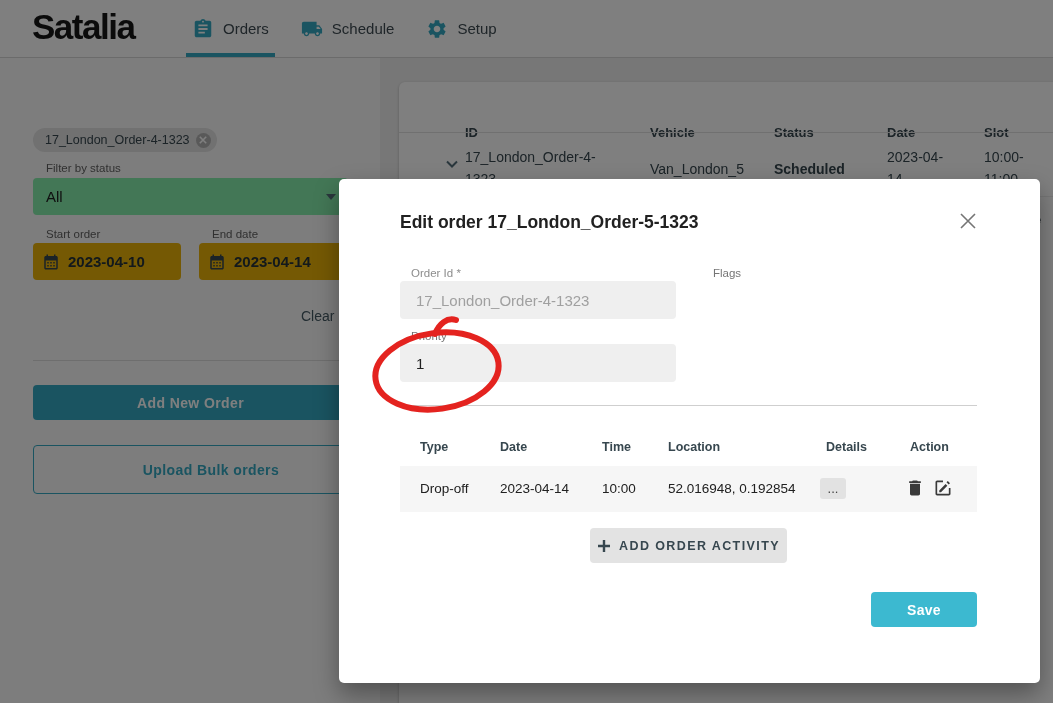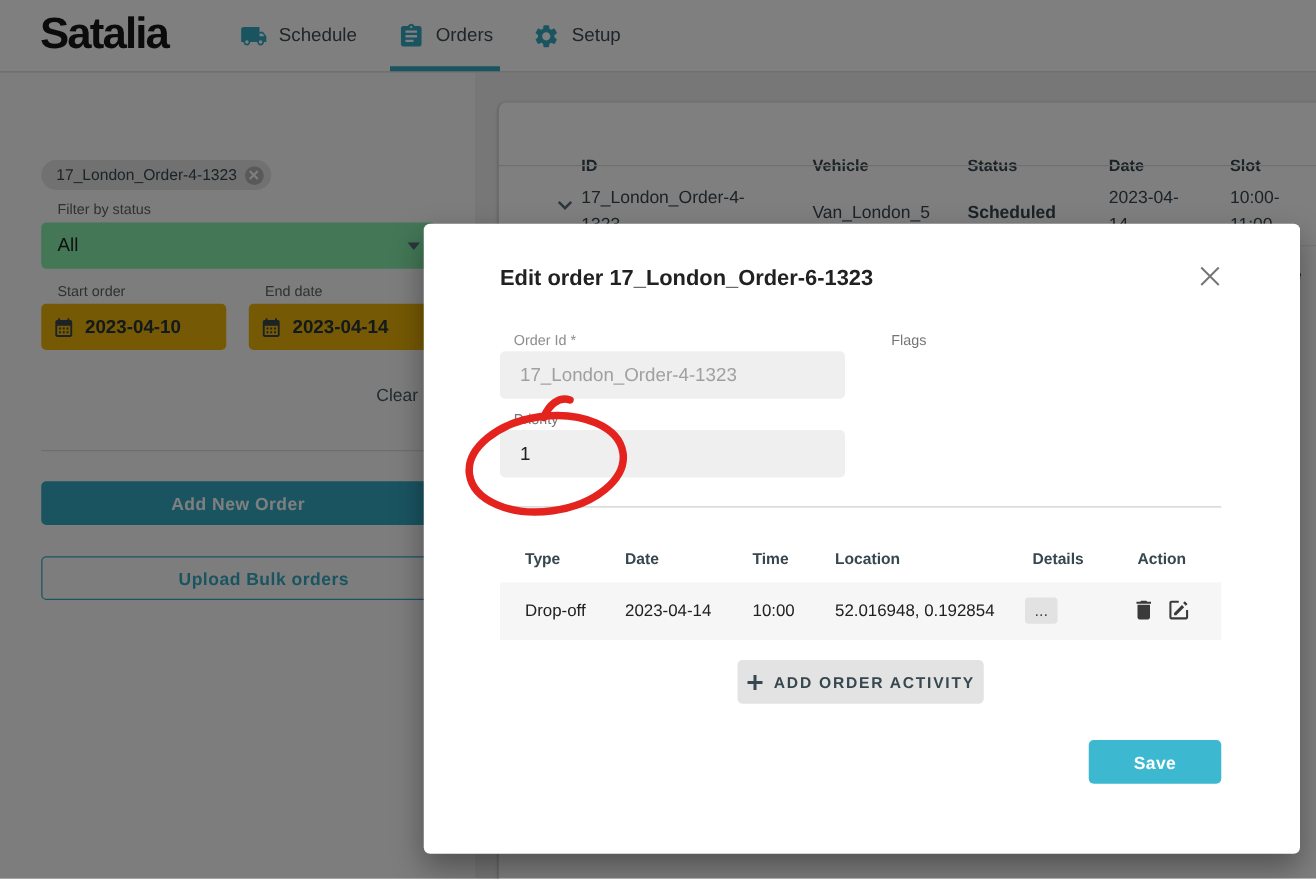--- a/index.html
+++ b/index.html
@@ -35,21 +35,21 @@
          border-right:5px solid transparent;border-top:6px solid #546e7a;}
   .datebox{position:absolute;top:186px;width:148px;height:37px;background:#eab308;border-radius:4px;
            display:flex;align-items:center;gap:8px;padding-left:9px;box-sizing:border-box;cursor:pointer;}
   .datebox svg{width:18px;height:18px;fill:#37474f;flex:none;}
   .dateval{font-size:15px;font-weight:700;color:#263238;}
   .clear-link{position:absolute;left:301px;top:251px;font-size:14px;color:#455a64;cursor:pointer;}
   .side-divider{position:absolute;left:33px;top:303px;width:315px;border-top:1px solid #dcdcdc;}
   .btn-primary{position:absolute;left:33px;top:328px;width:315px;height:35px;background:var(--brand);border:none;
                border-radius:4px;color:#fff;font-weight:700;font-size:14px;letter-spacing:.4px;cursor:pointer;
                font-family:inherit;}
-  .btn-outline{position:absolute;left:33px;top:388px;width:315px;height:35px;background:transparent;
+  .btn-outline{position:absolute;left:33px;top:388px;width:315px;height:49px;background:transparent;
                border:1px solid var(--brand);border-radius:4px;color:var(--brand);font-weight:700;font-size:14px;
                letter-spacing:.4px;cursor:pointer;font-family:inherit;padding-left:47px;}
 
   
   .main{position:absolute;top:57px;left:380px;width:673px;height:646px;background:#efefef;}
   .card{position:absolute;left:19px;top:25px;right:-20px;height:640px;background:#fff;border-radius:6px 6px 0 0;
         box-shadow:0 1px 3px rgba(0,0,0,.25);}
   .thead-cell{position:absolute;top:15px;font-size:13px;font-weight:700;color:#37474f;margin-top:28px;}
   .thead-line{position:absolute;left:0;right:0;top:50px;border-top:1px solid #e0e0e0;}
   .row-line{position:absolute;left:0;right:0;top:114px;border-top:1px solid #ededed;}
@@ -87,31 +87,31 @@
   .annotation path,.annotation ellipse{fill:none;stroke:var(--annotation);stroke-width:6;stroke-linecap:round;}
 </style>
 </head>
 <body>
 
 <div class="app">
 
   <div class="topbar">
     <div class="logo">Satalia</div>
     <div class="nav">
+      <div class="nav-item active">
+        <svg class="nav-ico" viewBox="0 0 24 24">
+            <path d="M19 3h-4.18C14.4 1.84 13.3 1 12 1c-1.3 0-2.4.84-2.82 2H5c-1.1 0-2 .9-2 2v14c0 1.1.9 2 2 2h14c1.1 0 2-.9 2-2V5c0-1.1-.9-2-2-2zm-7 0c.55 0 1 .45 1 1s-.45 1-1 1-1-.45-1-1 .45-1 1-1zm2 14H7v-2h7v2zm3-4H7v-2h10v2zm0-4H7V7h10v2z"></path>
+          </svg>
+        <span>Orders</span>
+      </div>
       <div class="nav-item">
         <svg class="nav-ico" viewBox="0 0 24 24">
             <path d="M20 8h-3V4H3c-1.1 0-2 .9-2 2v11h2c0 1.66 1.34 3 3 3s3-1.34 3-3h6c0 1.66 1.34 3 3 3s3-1.34 3-3h2v-5l-3-4zM6 18.5c-.83 0-1.5-.67-1.5-1.5s.67-1.5 1.5-1.5 1.5.67 1.5 1.5-.67 1.5-1.5 1.5zm13.5-9 1.96 2.5H17V9.5h2.5zm-1.5 9c-.83 0-1.5-.67-1.5-1.5s.67-1.5 1.5-1.5 1.5.67 1.5 1.5-.67 1.5-1.5 1.5z"></path>
           </svg>
         <span>Schedule</span>
-      </div>
-      <div class="nav-item active">
-        <svg class="nav-ico" viewBox="0 0 24 24">
-            <path d="M19 3h-4.18C14.4 1.84 13.3 1 12 1c-1.3 0-2.4.84-2.82 2H5c-1.1 0-2 .9-2 2v14c0 1.1.9 2 2 2h14c1.1 0 2-.9 2-2V5c0-1.1-.9-2-2-2zm-7 0c.55 0 1 .45 1 1s-.45 1-1 1-1-.45-1-1 .45-1 1-1zm2 14H7v-2h7v2zm3-4H7v-2h10v2zm0-4H7V7h10v2z"></path>
-          </svg>
-        <span>Orders</span>
       </div>
       <div class="nav-item">
         <svg class="nav-ico" viewBox="0 0 24 24">
             <path d="M19.14 12.94c.04-.3.06-.61.06-.94 0-.32-.02-.64-.07-.94l2.03-1.58c.18-.14.23-.41.12-.61l-1.92-3.32c-.12-.22-.37-.29-.59-.22l-2.39.96c-.5-.38-1.03-.7-1.62-.94l-.36-2.54c-.04-.24-.24-.41-.48-.41h-3.84c-.24 0-.43.17-.47.41l-.36 2.54c-.59.24-1.13.57-1.62.94l-2.39-.96c-.22-.08-.47 0-.59.22L2.74 8.87c-.12.21-.08.47.12.61l2.03 1.58c-.05.3-.09.63-.09.94s.02.64.07.94l-2.03 1.58c-.18.14-.23.41-.12.61l1.92 3.32c.12.22.37.29.59.22l2.39-.96c.5.38 1.03.7 1.62.94l.36 2.54c.05.24.24.41.48.41h3.84c.24 0 .44-.17.47-.41l.36-2.54c.59-.24 1.13-.56 1.62-.94l2.39.96c.22.08.47 0 .59-.22l1.92-3.32c.12-.22.07-.47-.12-.61l-2.01-1.58zM12 15.6c-1.98 0-3.6-1.62-3.6-3.6s1.62-3.6 3.6-3.6 3.6 1.62 3.6 3.6-1.62 3.6-3.6 3.6z"></path>
           </svg>
         <span>Setup</span>
       </div>
     </div>
   </div>
 
@@ -169,21 +169,21 @@
         <div class="cell" style="left:585px;top:64px;width:50px;">10:00-11:00</div>
       </div>
       <div class="row-line"></div>
       <div class="frag">pe</div>
     </div>
   </div>
 
   <div class="backdrop"></div>
 
   <div class="modal">
-    <div class="modal-title">Edit order 17_London_Order-6-1323</div>
+    <div class="modal-title">Edit order 17_London_Order-5-1323</div>
     <div class="modal-close">
       <svg viewBox="0 0 22 22">
           <path d="M4 4l14 14M18 4L4 18"></path>
         </svg>
     </div>
 
     <div class="f-label" style="left:72px;top:88px;">Order Id *</div>
     <div class="f-box" style="left:61px;top:102px;color:#a0a0a0;">
       <span>17_London_Order-4-1323</span>
     </div>

